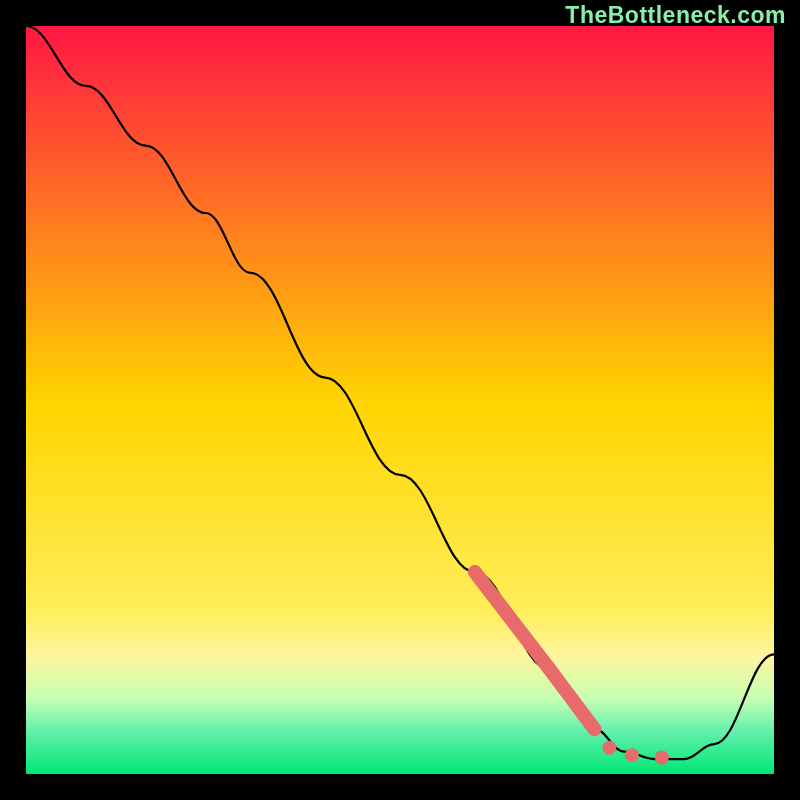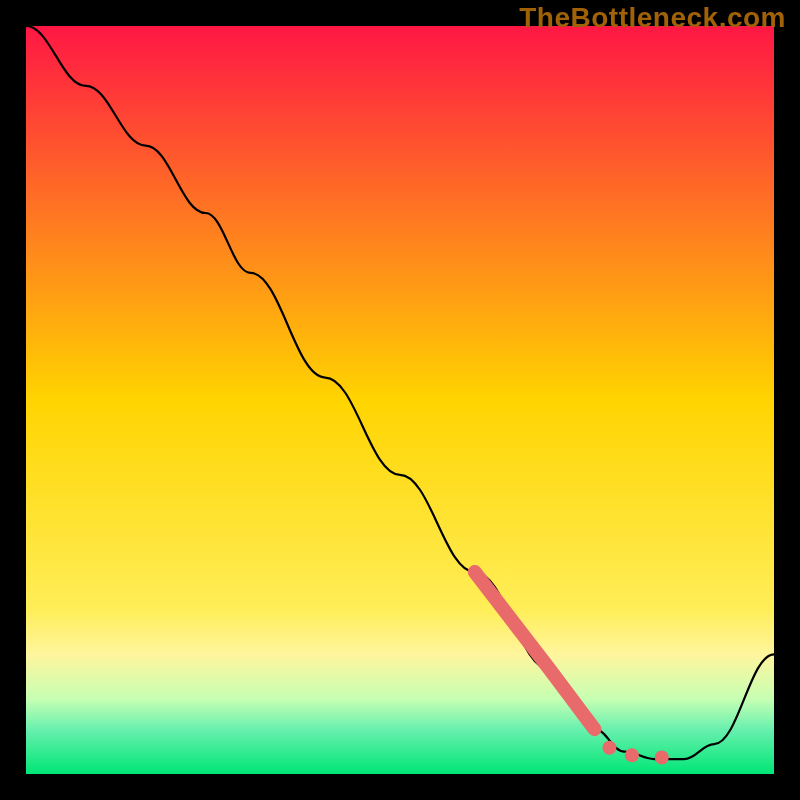--- a/index.html
+++ b/index.html
@@ -15,22 +15,22 @@
     left: 0;
     top: 0;
     width: 800px;
     height: 800px;
     background: #000;
   }
   .watermark {
     position: absolute;
     top: 2px;
     right: 14px;
-    color: #a16207;
-    font-size: 28px;
+    color: #86efac;
+    font-size: 23px;
     font-weight: bold;
     letter-spacing: 0.5px;
     z-index: 10;
   }
   .plot {
     position: absolute;
     left: 26px;
     top: 26px;
     width: 748px;
     height: 748px;

